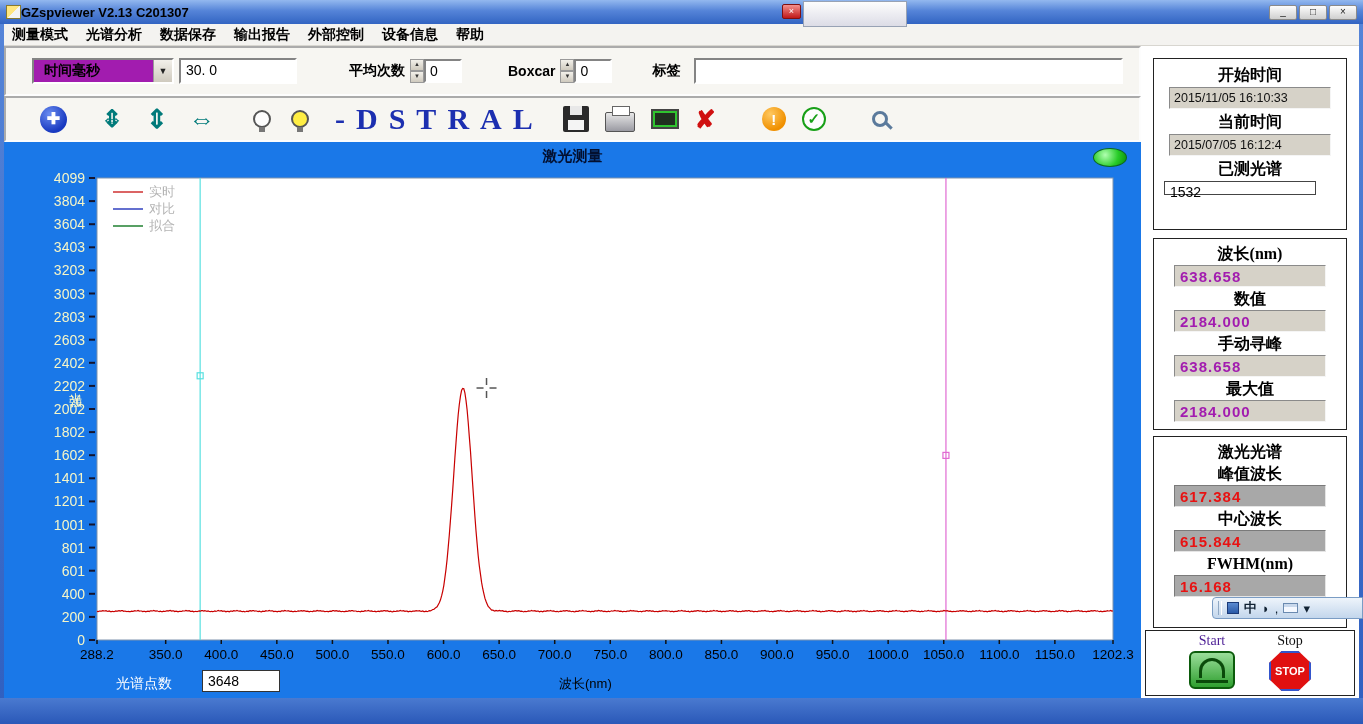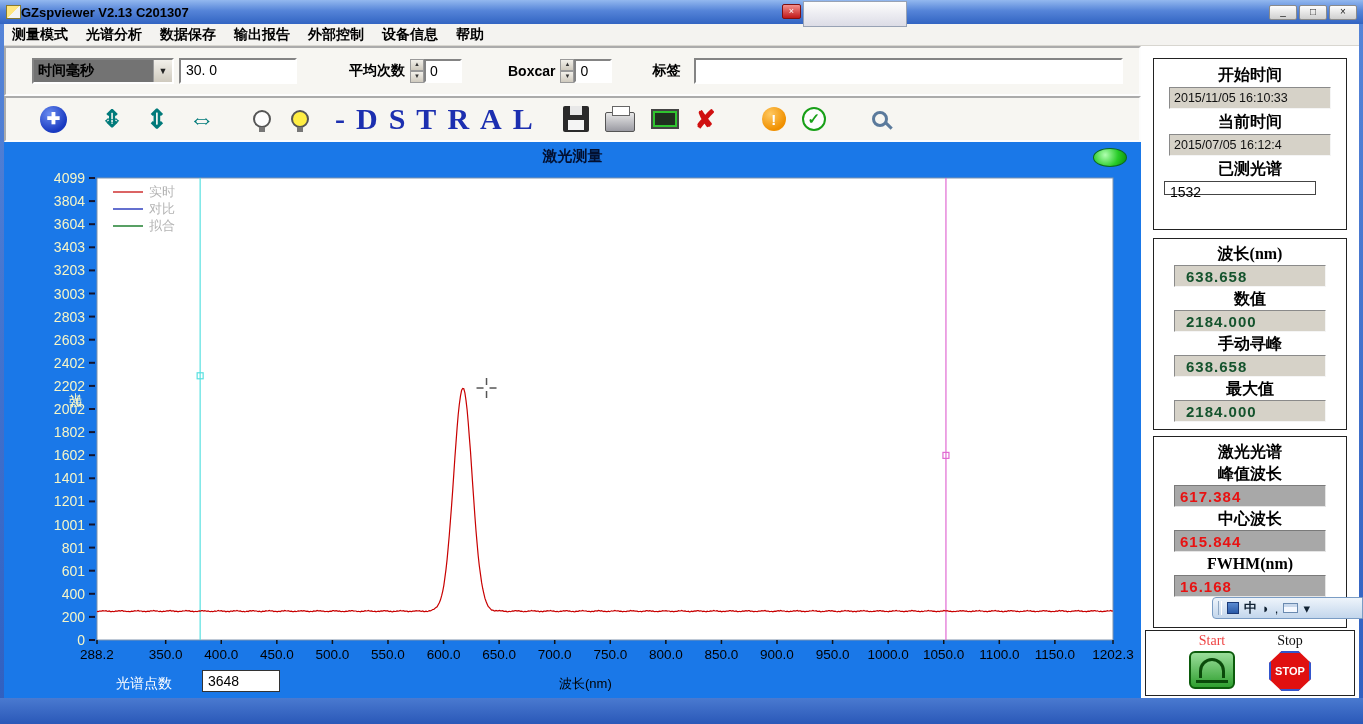--- a/index.html
+++ b/index.html
@@ -30,21 +30,21 @@
   .menu-item { cursor:default; }
 
   
   .strip { position:absolute; left:4px; width:1137px; background:#f7f6f2;
     border:2px solid; border-color:#ababab #fdfdfd #fdfdfd #ababab; display:flex; align-items:center; }
   .strip1 { top:46px; height:50px; padding:0 8px; }
   .strip2 { top:96px; height:46px; padding:0 6px; }
 
   .inset3d { border:2px solid; border-color:#848484 #ffffff #ffffff #848484; background:#fff; }
   .combo { display:flex; width:142px; height:26px; margin-left:18px; }
-  .combo .combo-text { flex:1; font-size:14px; font-weight:600; padding:2px 4px; background:#737373; }
+  .combo .combo-text { flex:1; font-size:14px; font-weight:600; padding:2px 10px; background:#a21caf; }
   .combo .combo-btn { width:19px; background:linear-gradient(#f2f0ea,#cfcabe); border-left:1px solid #9a9a9a;
     font-size:9px; text-align:center; line-height:22px; color:#222; }
   .num-input { width:118px; height:26px; margin-left:5px; font-size:14px; padding:2px 5px; }
   .lbl { font-size:14px; font-weight:600; color:#000; }
   .ml52 { margin-left:52px; } .ml46 { margin-left:46px; } .ml40 { margin-left:40px; }
   .spin { display:inline-flex; height:24px; margin-left:5px; }
   .spin-btns { display:flex; flex-direction:column; width:14px; }
   .spin-btn { flex:1; background:linear-gradient(#f2f0ea,#cfcabe); border:1px solid #9a9a9a; font-size:6px;
     line-height:9px; text-align:center; color:#333; }
   .spin-val { width:38px; font-size:14px; padding:2px 4px; }
@@ -103,27 +103,27 @@
     display:flex; flex-direction:column; align-items:center; }
   .rlabel { font-family:"Liberation Serif",serif; font-size:16px; font-weight:bold; color:#000; line-height:21px; }
   .field { width:162px; height:22px; font-size:12.5px; padding:3px 4px; color:#111;
     background:#d6d2c8; border:1px solid; border-color:#8a8a8a #f5f5f5 #f5f5f5 #8a8a8a; }
   .field-white { width:152px; height:14px; background:#fff; border:1px solid #444; font-size:14px; padding:2px 5px;
     align-self:flex-start; margin-left:10px; }
   .box-times { top:12px; height:172px; padding-top:5px; gap:2px; }
   .box-peaks { top:192px; height:192px; padding-top:4px; gap:1px; }
   .box-laser { top:390px; height:192px; padding-top:4px; gap:1px; }
   .val-blue { width:152px; height:22px; background:#d6d2c8; border:1px solid; border-color:#8a8a8a #f5f5f5 #f5f5f5 #8a8a8a;
-    color:#14532d; font-weight:bold; font-size:15px; padding:2px 11px; letter-spacing:1px; }
+    color:#a21caf; font-weight:bold; font-size:15px; padding:2px 5px; letter-spacing:1px; }
   .val-red { width:152px; height:22px; background:#a8a8a8; border:1px solid; border-color:#7a7a7a #e5e5e5 #e5e5e5 #7a7a7a;
     color:#e81212; font-weight:bold; font-size:15px; padding:2px 5px; letter-spacing:1px; }
   .box-run { top:584px; left:4px; width:210px; height:66px; border:1px solid #222; background:#fff;
     position:absolute; display:flex; gap:34px; justify-content:center; padding-top:2px; }
   .run-col { display:flex; flex-direction:column; align-items:center; gap:2px; }
-  .run-label-start { font-size:14px; color:#ef4444; font-family:"Liberation Serif",serif; }
+  .run-label-start { font-size:14px; color:#4c1d95; font-family:"Liberation Serif",serif; }
   .run-label-stop  { font-size:14px; color:#111; font-family:"Liberation Serif",serif; }
   .start-icon { position:relative; width:46px; height:38px; background:linear-gradient(#9ade9a,#2f9f2f);
     border:2px solid #0c5c0c; border-radius:6px; }
   .start-icon::before { content:''; position:absolute; left:8px; right:8px; top:5px; height:17px;
     border:3px solid #0a4a0a; border-bottom:none; border-radius:14px 14px 0 0; }
   .start-icon::after { content:''; position:absolute; left:5px; right:5px; bottom:4px; height:3px; background:#0a4a0a; }
   .stop-icon { width:42px; height:40px; background:#e01010; border:2px solid #3355cc;
     clip-path:polygon(30% 0,70% 0,100% 30%,100% 70%,70% 100%,30% 100%,0 70%,0 30%);
     display:flex; align-items:center; justify-content:center; color:#fff; font-weight:bold; font-size:11px; }
 

